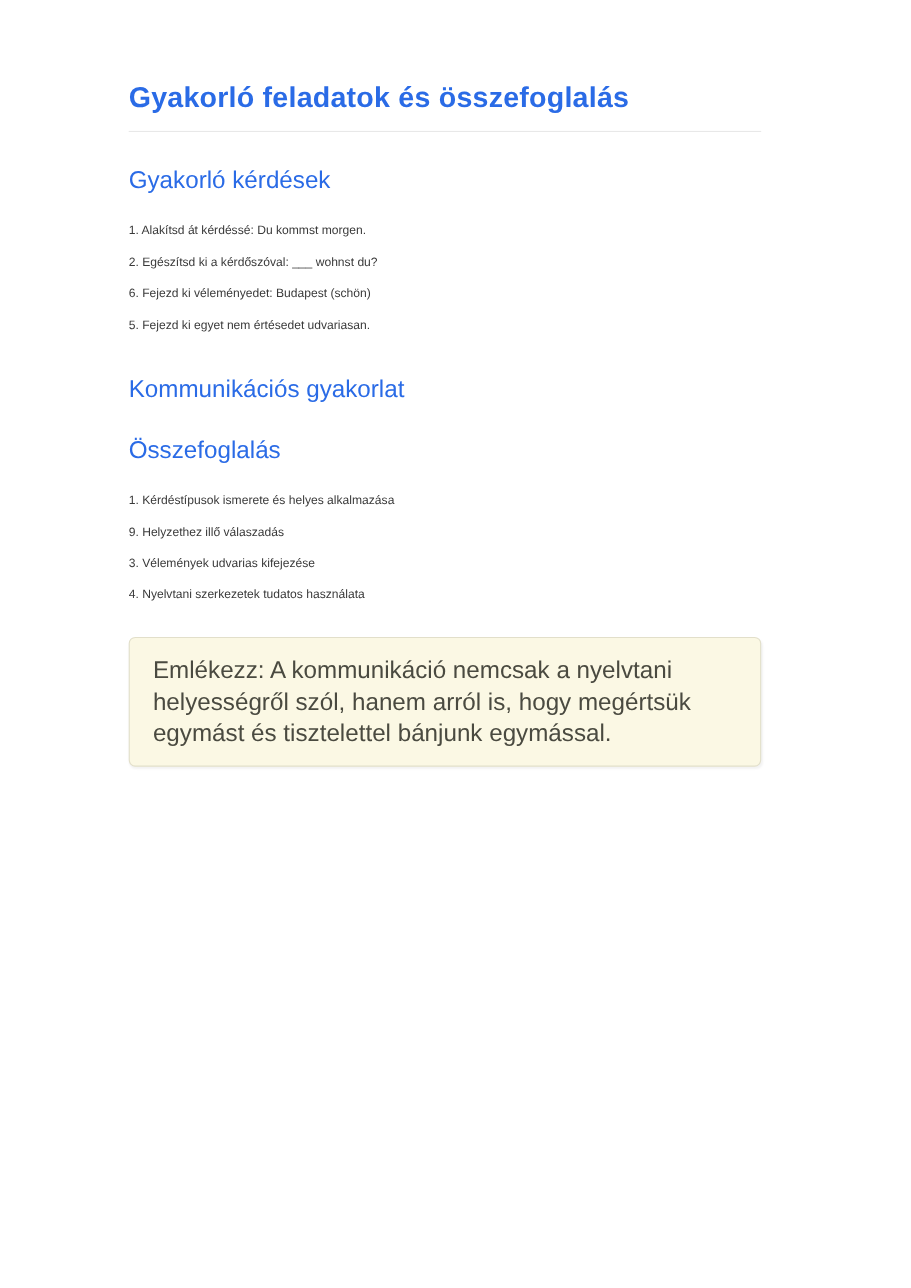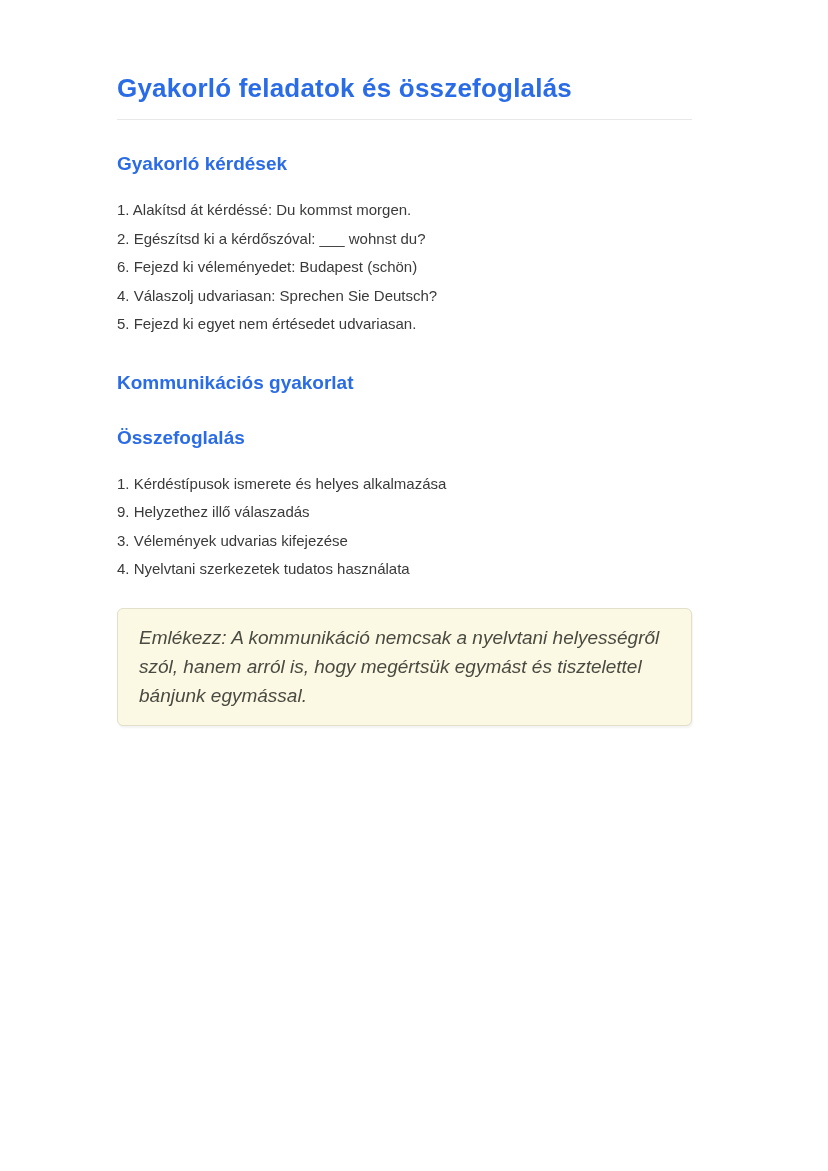--- a/index.html
+++ b/index.html
@@ -30,65 +30,63 @@
     color:var(--accent);
     margin:0 0 15px 0;
     letter-spacing:0.2px;
   }
   hr.title-rule{
     border:none;
     border-top:1px solid var(--rule);
     margin:0;
   }
   h2.section-heading{
-    font-size:19px;
+    font-size:22px;
     line-height:22px;
-    font-weight:700;
+    font-weight:400;
     color:var(--accent);
     margin:33px 0 21px 0;
   }
   .lines{
-    font-size:15px;
+    font-size:11px;
     line-height:28.5px;
     font-weight:400;
   }
   .lines + .lines{
     margin-top:13px;
     text-align:right;
   }
   .note-box{
     margin-top:24px;
     background:var(--note-bg);
     border:1px solid var(--note-border);
     border-radius:6px;
     padding:14px 21px 15px 21px;
     box-shadow:1px 2px 2px rgba(0,0,0,0.05);
   }
   .note-box p{
-    font-style:italic;
-    font-size:19px;
+    font-size:22px;
     line-height:29px;
     color:var(--note-text);
   }
 </style>
 </head>
 <body>
 
 <div class="page">
 
   <h1 class="page-title">Gyakorló feladatok és összefoglalás</h1>
   <hr class="title-rule">
 
   <section>
     <h2 class="section-heading">Gyakorló kérdések</h2>
     <div class="lines">
       <div>1. Alakítsd át kérdéssé: Du kommst morgen.</div>
       <div>2. Egészítsd ki a kérdőszóval: ___ wohnst du?</div>
       <div>6. Fejezd ki véleményedet: Budapest (schön)</div>
-      <div>4. Válaszolj udvariasan: Sprechen Sie Deutsch?</div>
       <div>5. Fejezd ki egyet nem értésedet udvariasan.</div>
     </div>
   </section>
 
   <section>
     <h2 class="section-heading">Kommunikációs gyakorlat</h2>
   </section>
 
   <section>
     <h2 class="section-heading">Összefoglalás</h2>

